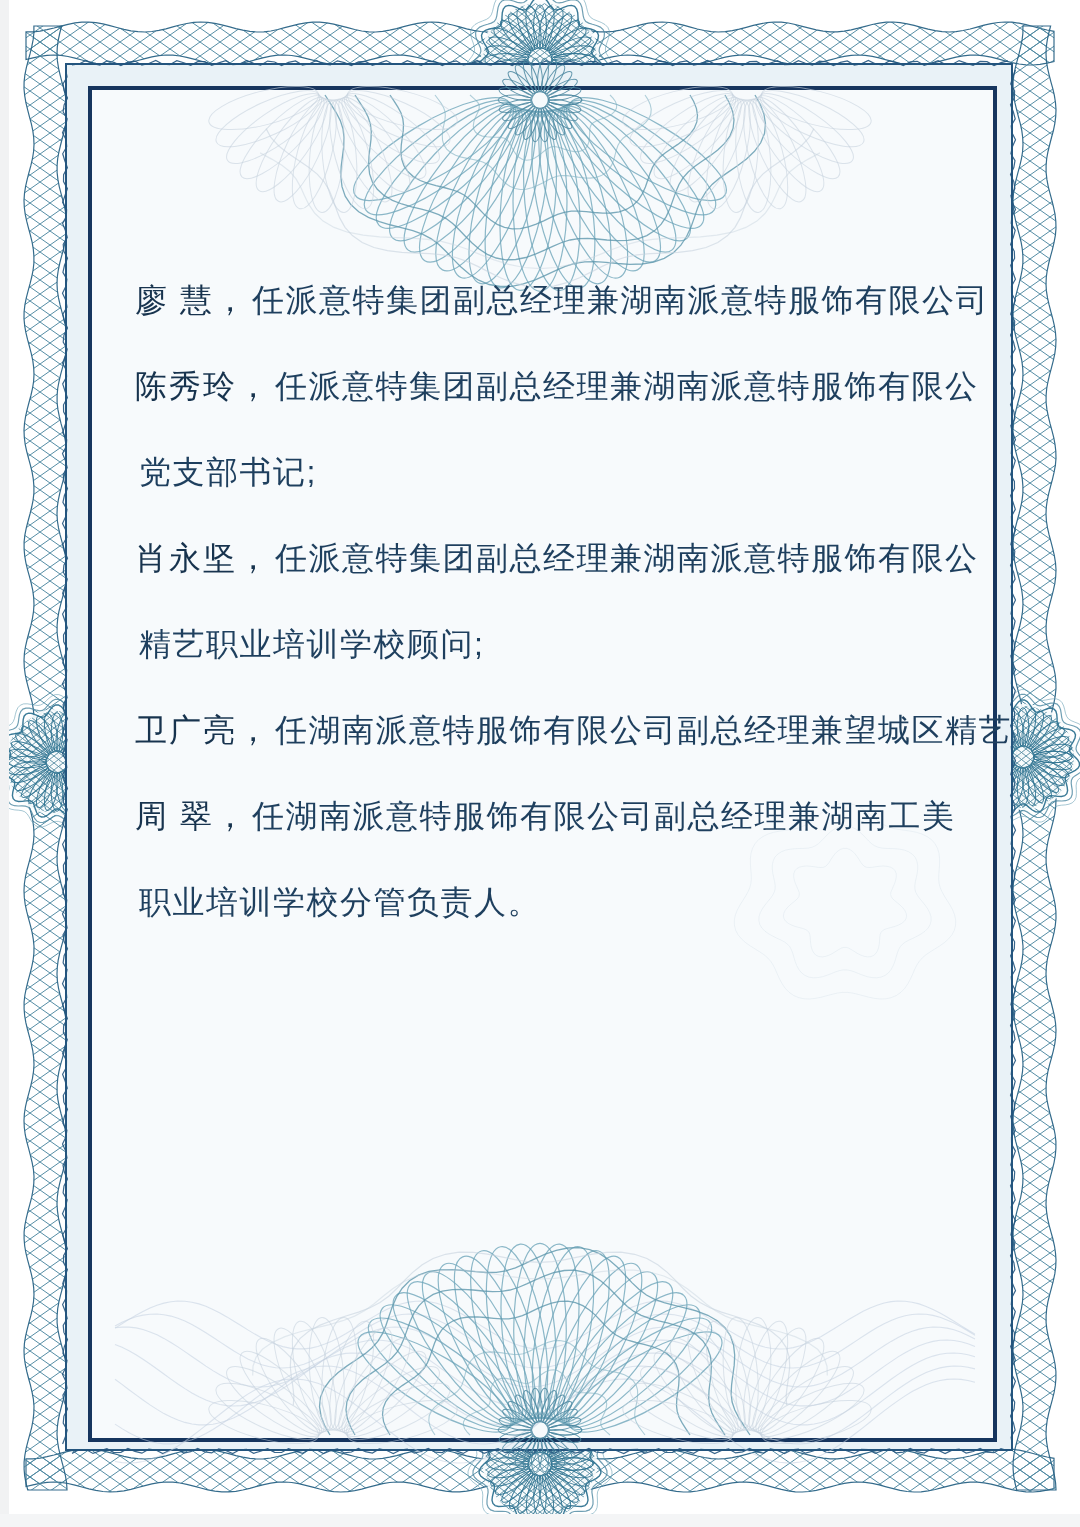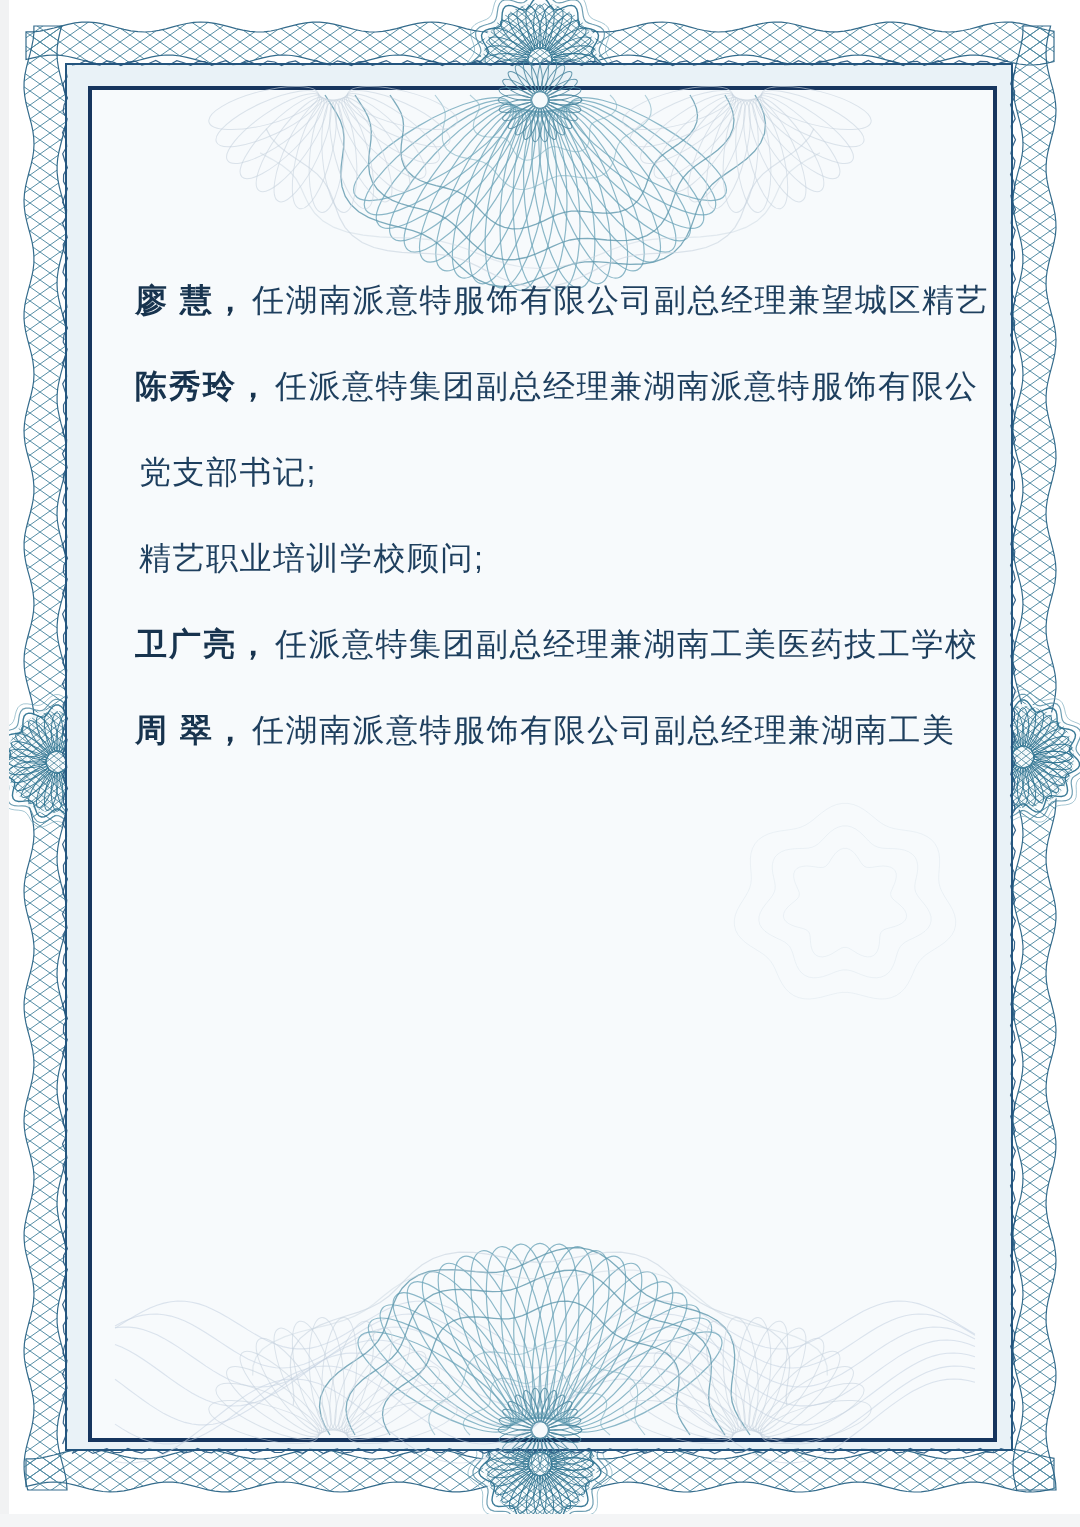--- a/index.html
+++ b/index.html
@@ -6,21 +6,21 @@
   .page{
     position:relative;width:1080px;height:1527px;background:#ffffff;
     font-family:"Liberation Sans","DejaVu Sans",sans-serif;overflow:hidden;
   }
   #deco{position:absolute;left:0;top:0;z-index:1;}
   .textblock{position:absolute;left:135px;top:257px;width:833px;z-index:2;}
   .tline{
     height:86px;line-height:86px;font-size:32px;letter-spacing:1.5px;
     color:#1e3f5e;font-weight:500;white-space:nowrap;
   }
-  .pname{font-weight:700;color:#17334e;letter-spacing:2px;margin-right:4px;}
+  .pname{font-weight:400;color:#17334e;letter-spacing:2px;margin-right:4px;}
   .edge-l{position:absolute;left:0;top:0;width:9px;height:100%;background:#f1f2f3;z-index:3;}
   .edge-b{position:absolute;left:0;bottom:0;width:100%;height:13px;background:#f4f5f6;z-index:3;}
 </style>
 </head>
 <body>
 
 <div class="page">
 
   <svg id="deco" width="1080" height="1527" viewBox="0 0 1080 1527">
     <defs>
@@ -377,23 +377,25 @@
       <ellipse cx="765.7" cy="1375.9" rx="56.5" ry="16.9" fill="none" stroke="#c6d2de" stroke-width="1" opacity="0.6" transform="rotate(285.1 765.7 1375.9)"></ellipse>
       <ellipse cx="777.4" cy="1379.8" rx="56.5" ry="16.9" fill="none" stroke="#c6d2de" stroke-width="1" opacity="0.6" transform="rotate(295.2 777.4 1379.8)"></ellipse>
       <ellipse cx="788.3" cy="1385.5" rx="56.5" ry="16.9" fill="none" stroke="#c6d2de" stroke-width="1" opacity="0.6" transform="rotate(305.3 788.3 1385.5)"></ellipse>
       <ellipse cx="797.9" cy="1392.8" rx="56.5" ry="16.9" fill="none" stroke="#c6d2de" stroke-width="1" opacity="0.6" transform="rotate(315.4 797.9 1392.8)"></ellipse>
       <ellipse cx="805.9" cy="1401.5" rx="56.5" ry="16.9" fill="none" stroke="#c6d2de" stroke-width="1" opacity="0.6" transform="rotate(325.4 805.9 1401.5)"></ellipse>
       <ellipse cx="812.1" cy="1411.3" rx="56.5" ry="16.9" fill="none" stroke="#c6d2de" stroke-width="1" opacity="0.6" transform="rotate(335.5 812.1 1411.3)"></ellipse>
       <ellipse cx="816.3" cy="1422.0" rx="56.5" ry="16.9" fill="none" stroke="#c6d2de" stroke-width="1" opacity="0.6" transform="rotate(345.6 816.3 1422.0)"></ellipse>
     </svg>
 
   <div class="textblock">
-    <div class="tline"><span class="pname">廖 慧，</span><span>任湖南派意特服饰有限公司副总经理兼望城区精艺</span></div>
+    <div class="tline"><span class="pname">廖 慧，</span><span>任派意特集团副总经理兼湖南派意特服饰有限公司</span></div>
     <div class="tline"><span class="pname">陈秀玲，</span><span>任派意特集团副总经理兼湖南派意特服饰有限公</span></div>
     <div class="tline"><span class="pname"></span><span>党支部书记;</span></div>
+    <div class="tline"><span class="pname">肖永坚，</span><span>任派意特集团副总经理兼湖南派意特服饰有限公</span></div>
     <div class="tline"><span class="pname"></span><span>精艺职业培训学校顾问;</span></div>
-    <div class="tline"><span class="pname">卫广亮，</span><span>任派意特集团副总经理兼湖南工美医药技工学校</span></div>
+    <div class="tline"><span class="pname">卫广亮，</span><span>任湖南派意特服饰有限公司副总经理兼望城区精艺</span></div>
     <div class="tline"><span class="pname">周 翠，</span><span>任湖南派意特服饰有限公司副总经理兼湖南工美</span></div>
+    <div class="tline"><span class="pname"></span><span>职业培训学校分管负责人。</span></div>
   </div>
 
   <div class="edge-l"></div>
   <div class="edge-b"></div>
 </div>
 
 </body></html>

